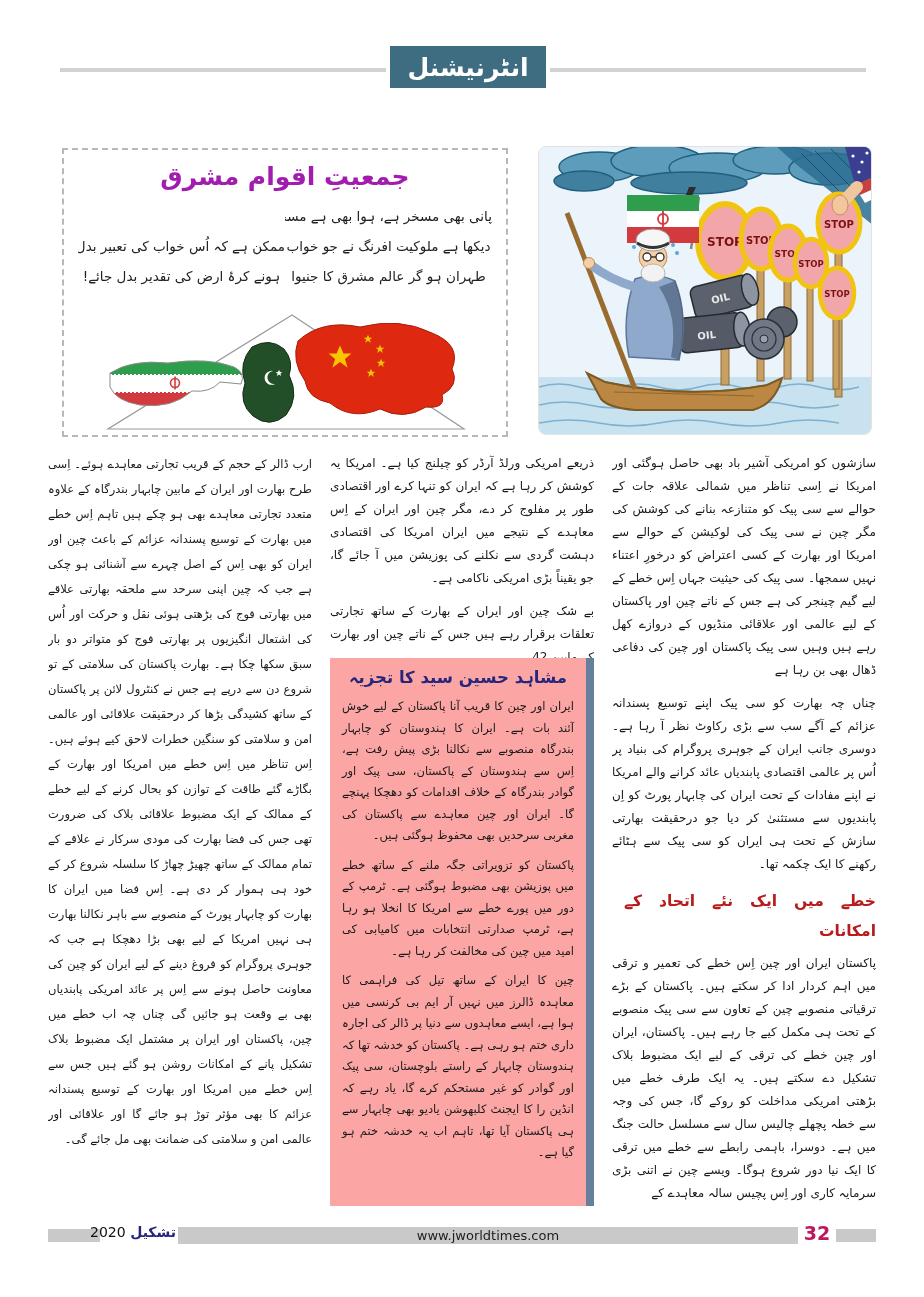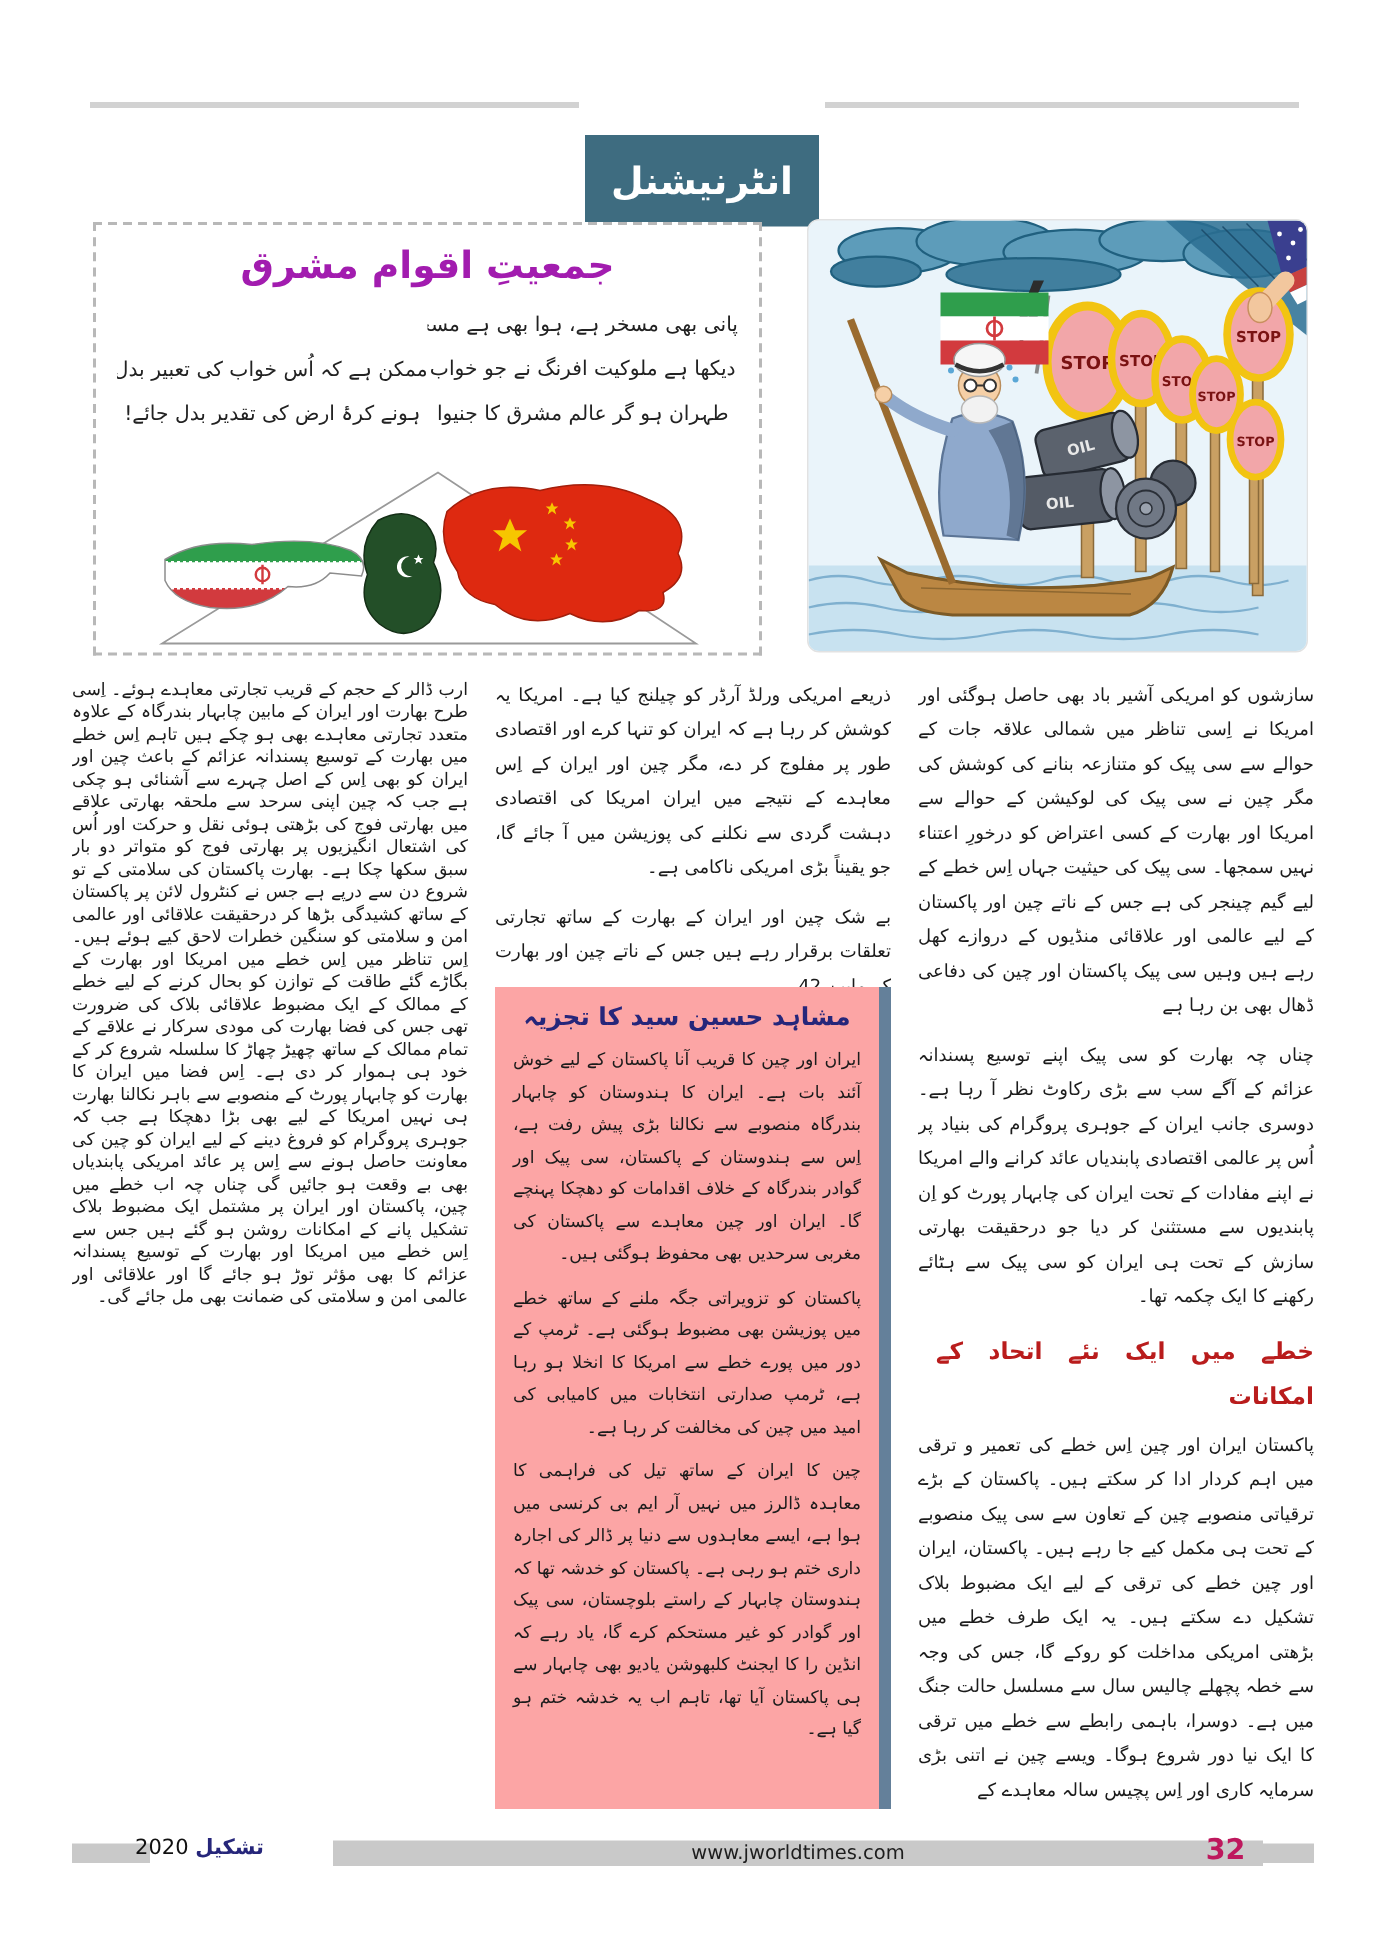--- a/index.html
+++ b/index.html
@@ -4,57 +4,57 @@
 <style>
   * { margin:0; padding:0; box-sizing:border-box; }
   html,body { background:#ffffff; }
   body { font-family:"DejaVu Sans", sans-serif; }
   .page { position:relative; width:924px; height:1297px; margin:0 auto; background:#fff; overflow:hidden; }
 
   
   .hdr-line { position:absolute; height:4px; background:#d2d2d2; top:68px; }
   .hdr-line.left  { left:60px;  width:326px; }
   .hdr-line.right { left:550px; width:316px; }
-  .hdr-box { position:absolute; left:390px; top:46px; width:156px; height:61px;
+  .hdr-box { position:absolute; left:390px; top:46px; width:156px; height:42px;
              background:#3e6c80; color:#fff; display:flex; align-items:center; justify-content:center;
-             font-size:25px; font-weight:bold; direction:rtl;margin-top:44px; }
+             font-size:25px; font-weight:bold; direction:rtl; }
 
   
   .poem-box { position:absolute; left:62px; top:148px; width:446px; height:289px;
               border:2px dashed #b8b8b8; background:#fff; direction:rtl; }
   .poem-title { text-align:center; margin-top:12px; font-size:25px; font-weight:bold; color:#a21caf; }
   .poem-rows { margin-top:10px; padding:0 14px; }
   .poem-row { display:flex; direction:rtl; height:30px; line-height:30px; font-size:13.5px; color:#222; }
   .poem-row .hemi { width:50%; text-align:center; white-space:nowrap; overflow:hidden; }
   .poem-map { position:absolute; right:24px; bottom:2px; width:390px; height:122px; }
 
   .cartoon-fig { position:absolute; left:538px; top:146px; width:334px; height:289px;
                  border:1px solid #e2e2e2; border-radius:8px; overflow:hidden; background:#eaf4fa; }
 
   
   .body-cols { position:absolute; left:48px; top:452px; width:828px; height:758px;
                display:flex; gap:18px; direction:rtl; }
   .col { width:264px; height:758px; overflow:hidden; direction:rtl; text-align:justify;
          color:#1b1b1b; }
   .col p { font-size:12px; line-height:23px; margin-bottom:10px; }
-  .col.left p { font-size:11.5px; line-height:15px; }
+  .col.left p { font-size:11.5px; line-height:25px; }
   .subhead { font-size:15.5px; font-weight:bold; color:#b91c1c; line-height:30px; margin:2px 0 6px 12px; }
 
   .mid-text { height:206px; overflow:hidden; }
   .analysis-box { height:548px; background:#fca5a5; border-left:none; border-right:8px solid #64809a;
                   padding:10px 12px 8px 12px; overflow:hidden; }
   .analysis-title { text-align:center; color:#26267a; font-weight:bold; font-size:16.5px; margin-bottom:9px; }
   .analysis-box p { font-size:11.5px; line-height:21.5px; margin-bottom:8px; }
 
   
   .ftr-bar { position:absolute; background:#c9c9c9; height:13px; top:1229px; }
   .ftr-bar.b1 { left:48px;  width:52px; }
   .ftr-bar.b3 { left:836px; width:40px; }
   .ftr-center { position:absolute; left:178px; top:1227px; width:620px; height:17px; background:#c9c9c9;
-                display:flex; align-items:center; justify-content:center; font-size:13px; color:#1d1d1d;margin-left:44px; }
+                display:flex; align-items:center; justify-content:center; font-size:13px; color:#1d1d1d; }
   .ftr-date { position:absolute; left:102px; top:1224px; width:74px; text-align:center; direction:rtl;
               font-size:14px; white-space:nowrap; }
   .ftr-date .month { color:#26267a; font-weight:bold; }
   .ftr-date .year { color:#111; }
   .ftr-page { position:absolute; left:800px; top:1222px; width:34px; text-align:center;
               font-size:19px; font-weight:bold; color:#be185d; }
 </style>
 </head>
 <body>
 

